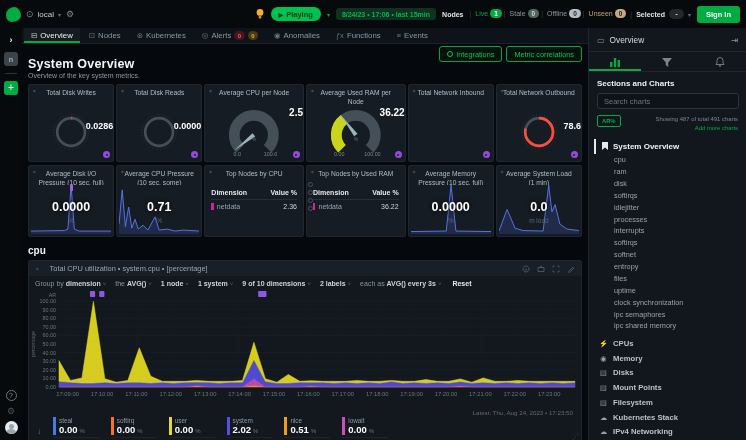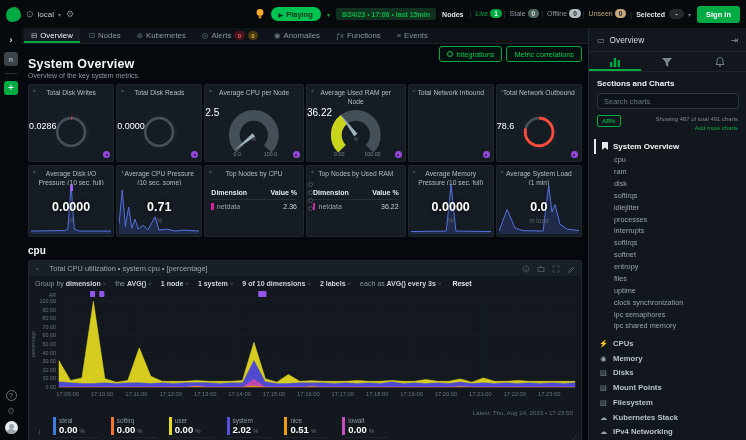--- a/index.html
+++ b/index.html
@@ -55,21 +55,21 @@
   .pagehead .sub{font-size:7px;color:#8d97a0;margin-top:1px}
   .cards{display:flex;gap:2px;padding:0 6px;margin-top:5px}
   .card{background:#161c23;border:1px solid #20262e;border-radius:2px;position:relative;flex:1;height:78px;overflow:hidden}
   .card.wide{flex:1.16}
   .cards.row2 .card{height:72px}
   .cardTitle{font-size:6.7px;color:#b3bcc3;text-align:center;padding:4px 6px 0;line-height:1.3;height:19px;overflow:hidden}
   .cardIco{position:absolute;left:3px;top:3px;font-size:5.5px;color:#49535c}
   .anomChip{position:absolute;right:3px;bottom:3px;width:7px;height:7px;border-radius:50%;background:#a44ff0;opacity:.9}
   .anomChip:before{content:"";position:absolute;left:2.5px;top:2.5px;width:2px;height:2px;border-radius:50%;background:#2a1140}
   .gaugeBox{position:absolute;left:0;right:0;top:20px;bottom:2px}
-  .gVal{position:absolute;width:100%;text-align:left;font-weight:normal;color:#fff;z-index:2}
+  .gVal{position:absolute;width:100%;text-align:right;font-weight:bold;color:#fff;z-index:2}
   .sparkBox{position:absolute;left:2px;right:2px;top:19px;bottom:2px}
   .sparkVal{position:absolute;width:100%;text-align:center;top:30%;font-size:12.5px;font-weight:bold;color:#fff;
     text-shadow:0 0 4px rgba(0,0,0,.9);z-index:2}
   .sparkUnit{position:absolute;width:100%;text-align:center;top:66%;font-size:6.5px;color:#5a646d;z-index:2}
   .aTick{position:absolute;width:3px;height:6px;background:#a05cf5;top:0;z-index:3}
   .tbl{padding:2px 6px}
   .tblHead{display:flex;justify-content:space-between;font-size:7px;font-weight:bold;color:#e3e9ed;
     border-bottom:1px solid #273038;padding:2px 0 3px}
   .tblRow{display:flex;justify-content:space-between;font-size:7px;color:#94a6b2;padding:3px 0;align-items:center}
   .dimCell{display:flex;gap:3px;align-items:center}

